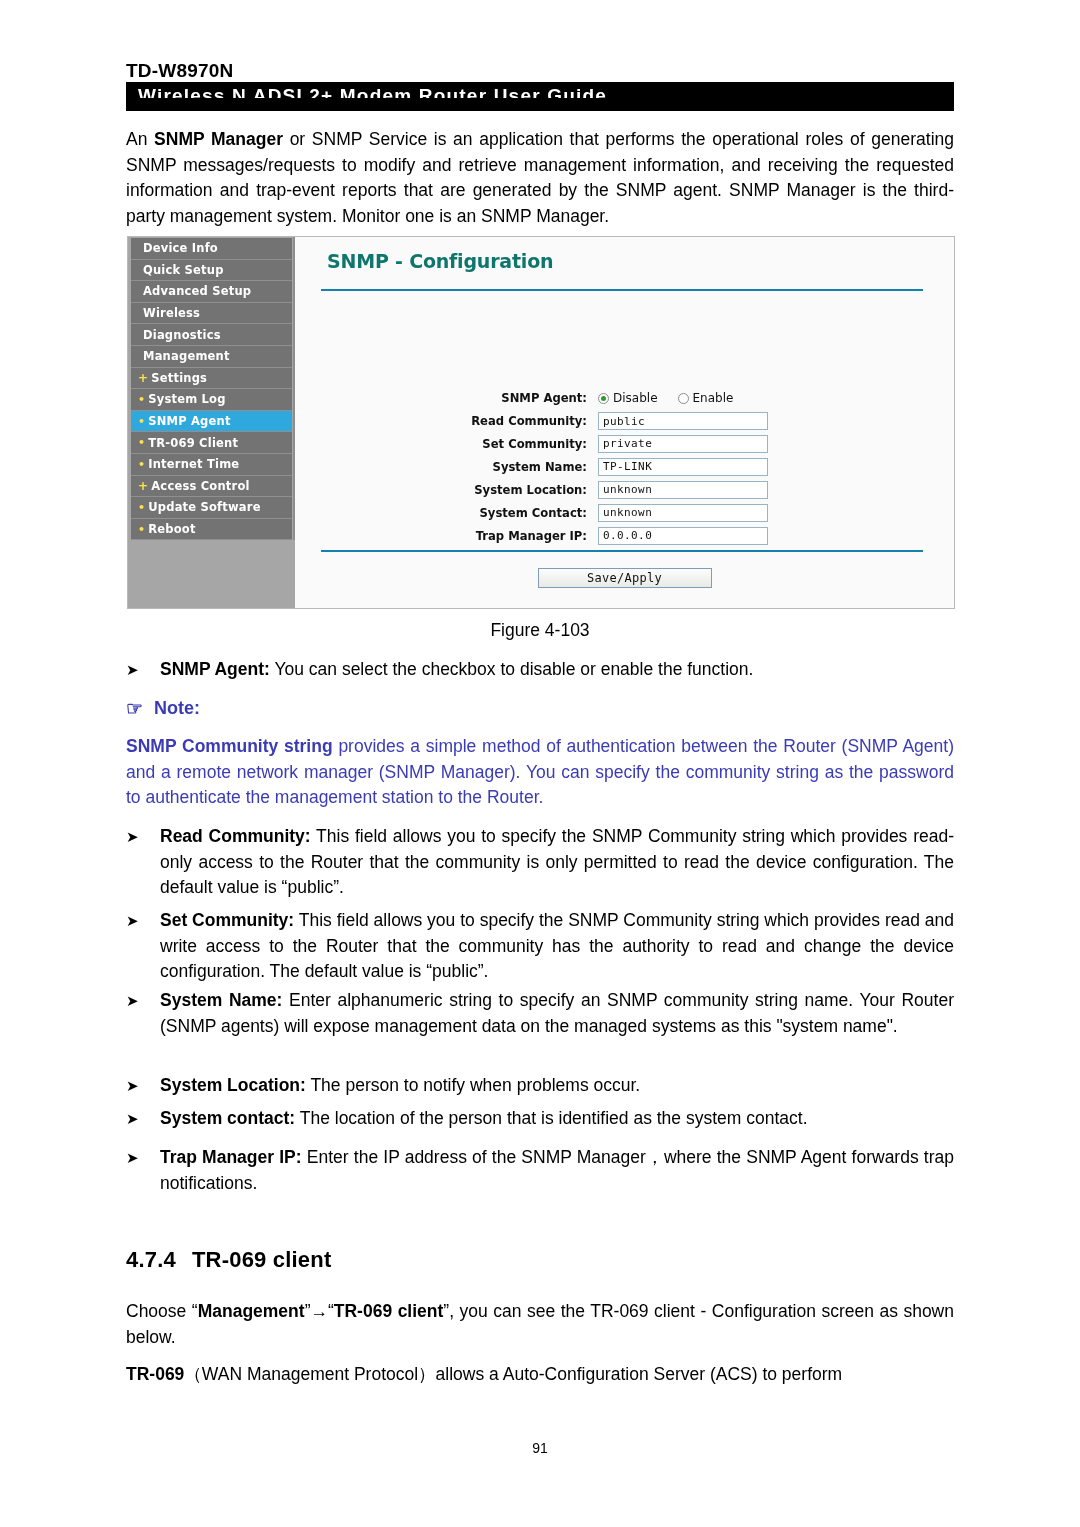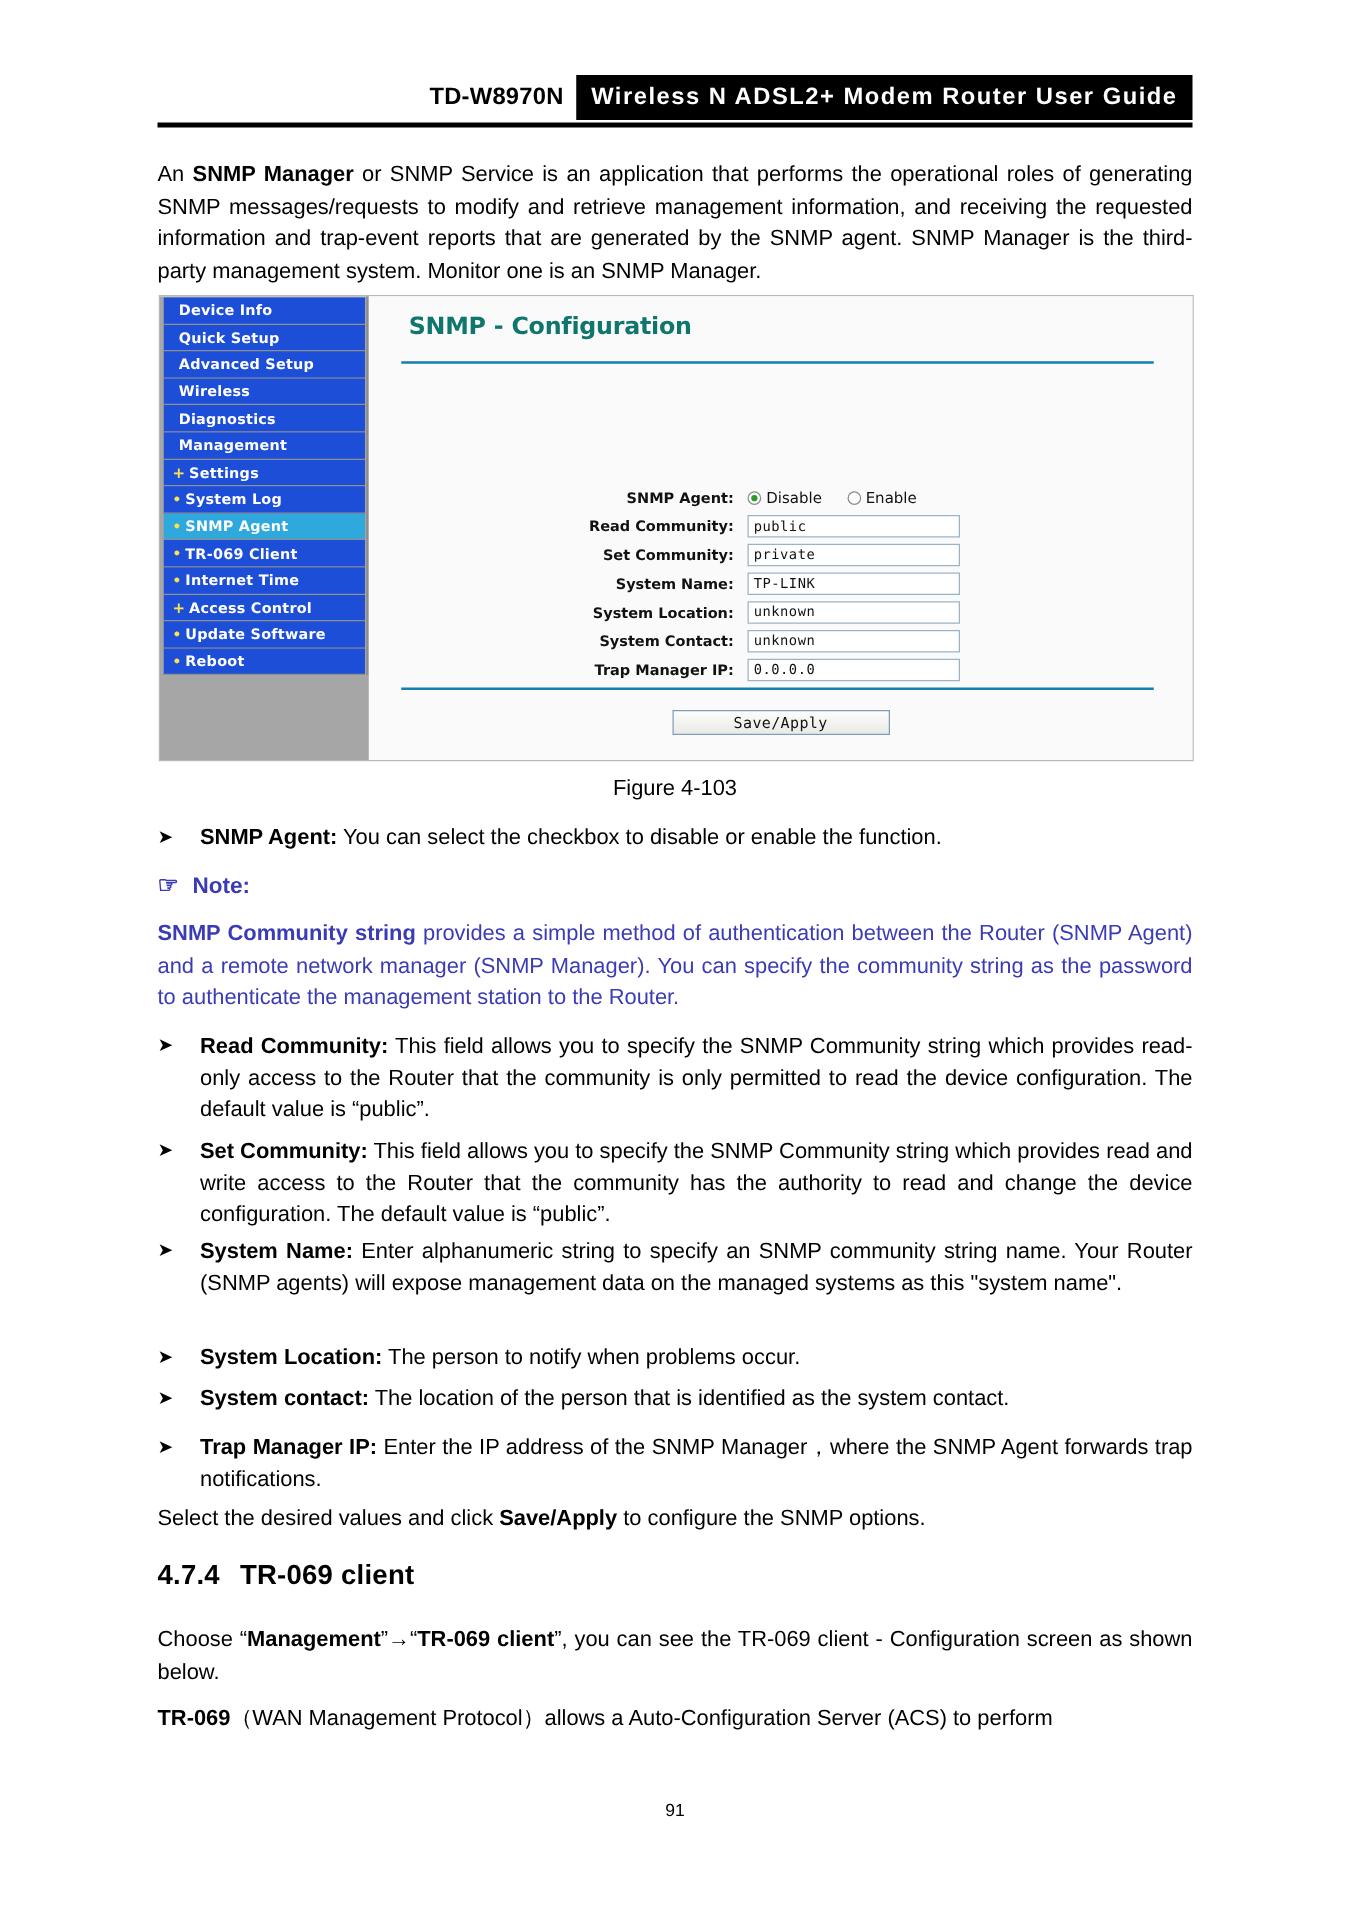--- a/index.html
+++ b/index.html
@@ -9,21 +9,21 @@
     color:#000;
     position:relative;
     overflow:hidden;
   }
   .page{
     position:absolute;left:0;top:0;width:1080px;height:1527px;
   }
 
   
   .hdr-wrap{position:absolute;left:126px;top:60px;width:828px;height:42px;}
-  .hdr-row{display:flex;align-items:stretch;justify-content:flex-end;height:36px;}
+  .hdr-row{display:flex;align-items:stretch;justify-content:flex-start;height:36px;flex-direction:column;}
   .hdr-model{
     font-size:19px;font-weight:bold;letter-spacing:.2px;
     display:flex;align-items:center;padding-right:10px;color:#000;
   }
   .hdr-banner{
     background:#000;color:#fff;font-weight:bold;font-size:19px;
     display:flex;align-items:center;padding:3px 12px 4px 12px;
     letter-spacing:.3px;white-space:nowrap;
   }
   .hdr-banner span{letter-spacing:1.2px;}
@@ -45,21 +45,21 @@
     font-family:"DejaVu Sans", sans-serif;
     overflow:hidden;
   }
   .shot-inner{display:flex;height:100%;}
 
   .sidebar{
     width:167px;background:#a6a6a6;box-shadow:inset -2px 0 0 #8d8d8d;
     padding-top:1px;box-sizing:border-box;flex:0 0 167px;
   }
   .nav{
-    height:21.6px;background:#1d4ed8;color:#fff;
+    height:21.6px;background:#737373;color:#fff;
     font-size:11.5px;font-weight:bold;
     display:flex;align-items:center;
     padding-left:12px;box-sizing:border-box;
     border-bottom:1px solid #8f8f8f;
     margin:0 3px 0 3px;
     letter-spacing:.2px;
   }
   .nav.sub{padding-left:7px;}
   .nav.sel{background:#2fa8dd;}
   .bullet{color:#ffe24a;font-size:11px;margin-right:3px;line-height:1;}
@@ -310,23 +310,20 @@
       <div class="bullet-item" style="left: 126px; width: 828px; top: 1106px;">
         <span class="marker">➤</span>
         <span class="btext"><span class="b">System contact:</span><span> The location of the person that is identified as the system contact.</span></span>
       </div>
       <div class="bullet-item" style="left: 126px; width: 828px; top: 1145px;">
         <span class="marker">➤</span>
         <span class="btext"><span class="b">Trap Manager IP:</span><span> Enter the IP address of the SNMP Manager，where the SNMP Agent forwards trap notifications.</span></span>
       </div>
     </div>
 
-  <div class="body-p" style="left:126px;top:1202px;width:828px;text-align:left;">
-    <span>Select the desired values and click </span><span class="b">Save/Apply</span><span> to configure the SNMP options.</span>
-  </div>
 
   <div class="h3" style="left:126px;top:1247px;">
     <span class="num">4.7.4</span><span>TR-069 client</span>
   </div>
 
   <div class="body-p" style="left:126px;top:1299px;width:828px;">
     <span>Choose “</span><span class="b">Management</span><span>”→“</span><span class="b">TR-069 client</span><span>”, you can see the TR-069 client - Configuration screen as shown below.</span>
   </div>
 
   <div class="body-p" style="left:126px;top:1362px;width:828px;">

